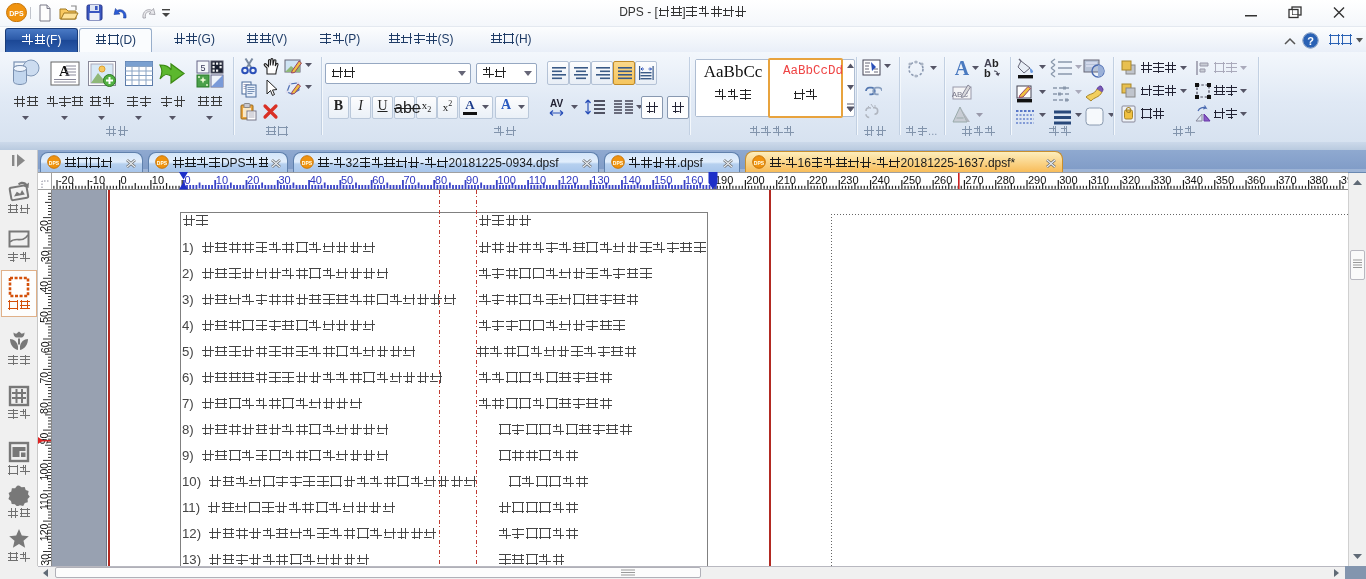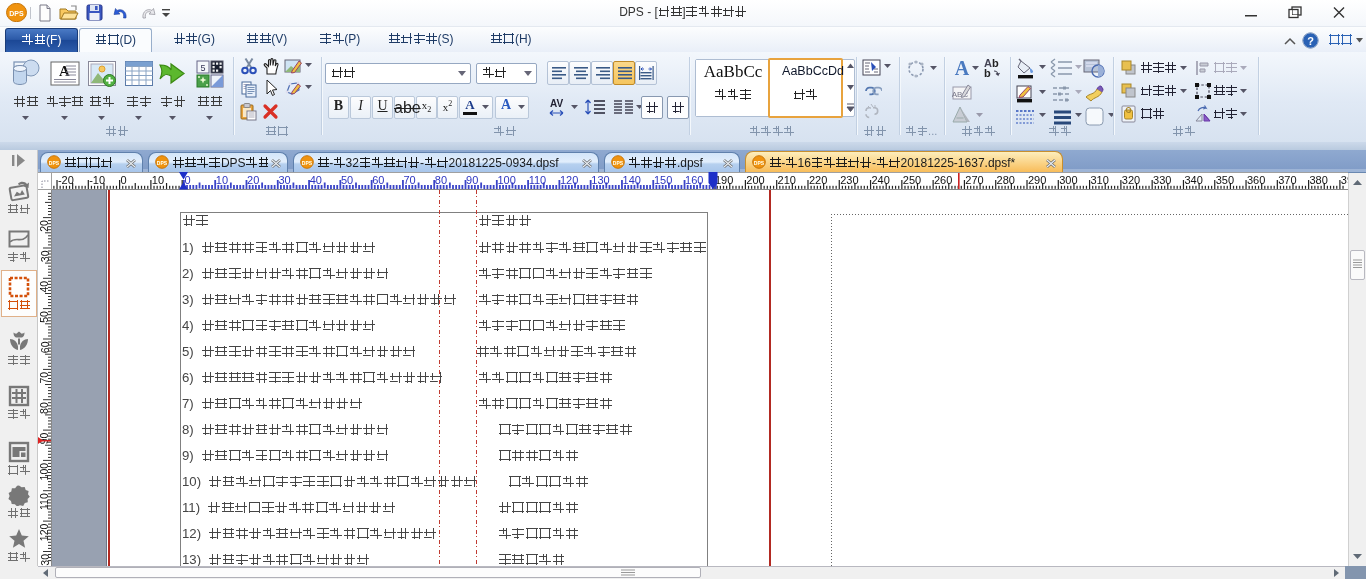--- a/index.html
+++ b/index.html
@@ -280,21 +280,21 @@
 <div class="ab" style="left:641px;top:96px;width:22px;height:23px;background:#fdfdfe;border:1px solid #8898b0;border-radius:2px;text-align:center;font-size:13px;color:#223;line-height:21px"><i class="cn g5"></i></div>
 <div class="ab" style="left:667px;top:96px;width:22px;height:23px;background:#fdfdfe;border:1px solid #8898b0;border-radius:2px;text-align:center;font-size:13px;color:#223;line-height:21px"><i class="cn g5"></i></div>
 <div class="ab" style="left:488px;top:125px;width:34px;text-align:center;color:#8294ac;font-size:11px"><i class="cn g7"></i><i class="cn g3"></i></div>
 <div class="ab" style="left:689px;top:57px;width:1px;height:78px;background:#c2d0e2"></div>
 <div class="ab" style="left:690px;top:57px;width:1px;height:78px;background:#f4f8fc"></div>
 <div class="ab" style="left:695px;top:59px;width:160px;height:58px;background:#fff;border:1px solid #aebdd2;border-radius:2px"></div>
 <div class="ab" style="left:696px;top:60px;width:72px;height:56px;background:#fff"></div>
 <div class="ab" style="left:698px;top:62px;width:70px;text-align:center;font-size:17px;color:#111;font-family:'Liberation Serif',serif">AaBbCc</div>
 <div class="ab" style="left:698px;top:88px;width:70px;text-align:center;font-size:12px;color:#222"><i class="cn g7"></i><i class="cn g7"></i><i class="cn g0"></i></div>
 <div class="ab" style="left:768px;top:58px;width:75px;height:60px;background:#fff;border:2px solid #e8a33d;border-radius:2px"></div>
-<div class="ab" style="left:770px;top:64px;width:86px;text-align:center;font-size:12.5px;color:#0f172a;font-family:Liberation Sans, sans-serif">AaBbCcDd</div>
+<div class="ab" style="left:770px;top:64px;width:86px;text-align:center;font-size:12.5px;color:#ef4444;font-family:Liberation Mono, monospace">AaBbCcDd</div>
 <div class="ab" style="left:770px;top:88px;width:71px;text-align:center;font-size:12px;color:#222"><i class="cn g3"></i><i class="cn g7"></i></div>
 <svg class="ab" style="left:845px;top:60px" width="12" height="56" viewBox="0 0 12 56">
     <path d="M2 8 L9 8 L5.5 3.5 Z" fill="#556"></path>
     <path d="M2 25 L9 25 L5.5 30 Z" fill="#556"></path>
     <path d="M2 44 h7 M2 47 L9 47 L5.5 51.5 Z" fill="#556" stroke="#556" stroke-width="1"></path>
   </svg>
 <div class="ab" style="left:742px;top:125px;width:60px;text-align:center;color:#8294ac;font-size:11px"><i class="cn g7"></i><i class="cn g7"></i><i class="cn g7"></i><i class="cn g7"></i></div>
 <div class="ab" style="left:856px;top:57px;width:1px;height:78px;background:#c2d0e2"></div>
 <div class="ab" style="left:857px;top:57px;width:1px;height:78px;background:#f4f8fc"></div>
 <svg class="ab" style="left:862px;top:59px" width="20" height="18" viewBox="0 0 20 18">

